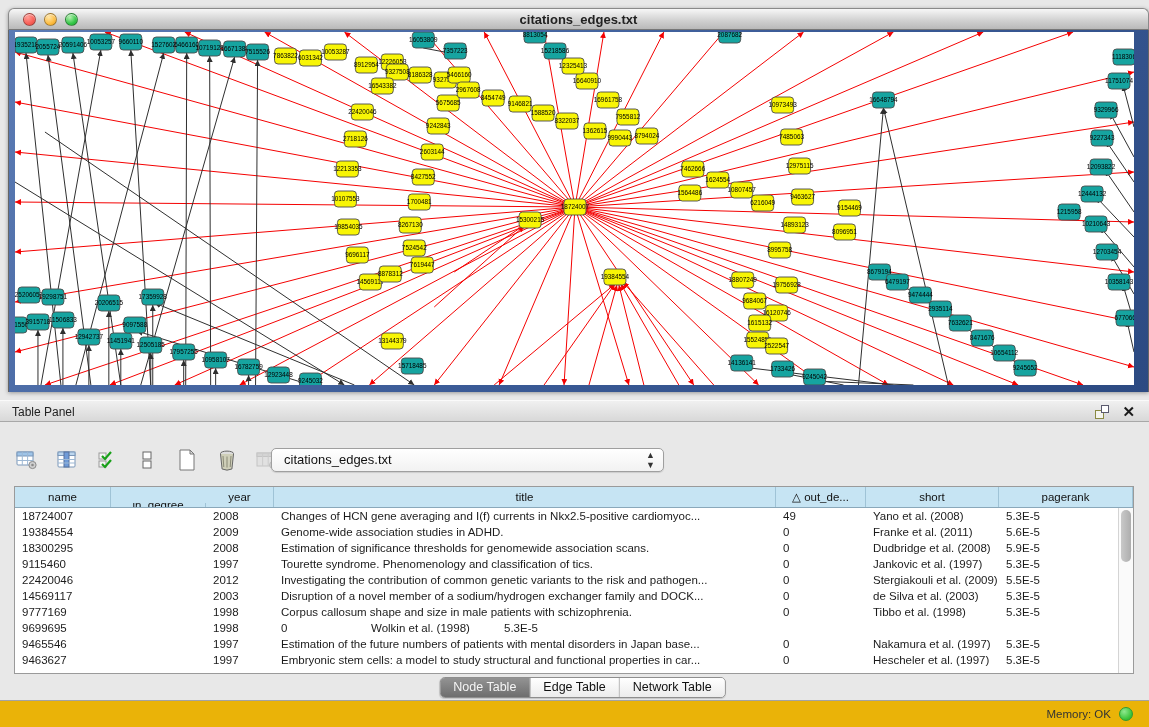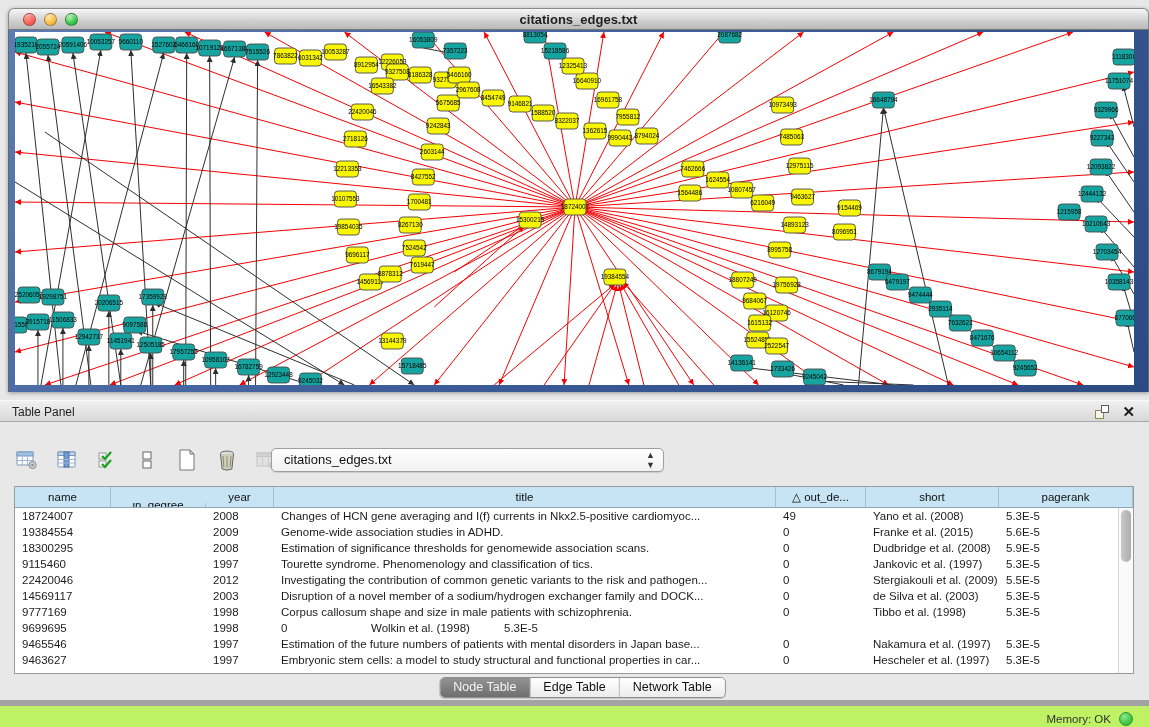--- a/index.html
+++ b/index.html
@@ -73,21 +73,21 @@
 
   .seg-tabs { position:absolute; left:50%; transform:translateX(-50%); top:277px;
     display:flex; border:1px solid #8e8e8e; border-radius:5px; overflow:hidden;
     box-shadow:0 1px 1px rgba(0,0,0,.15); font-size:12.5px;margin-left:8px; }
   .seg { padding:2px 13px 3px; background:linear-gradient(#ffffff,#ececec);
     color:#111; cursor:pointer; border-left:1px solid #bdbdbd; }
   .seg:first-child { border-left:none; }
   .seg.active { background:linear-gradient(#939393,#6e6e6e); color:#f5f5f5; }
 
   .status-bar { position:absolute; left:0; right:0; bottom:0; height:27px;
-    background:#bef264; border-top:6px solid #a3a3a3;margin-top:32px; }
+    background:#eab308; border-top:1px solid #a3a3a3;margin-top:32px; }
   .mem-label { position:absolute; right:38px; top:7px; font-size:11.5px; color:#333; }
   .mem-dot { position:absolute; right:16px; top:6px; width:14px; height:14px;
     border-radius:50%; border:1px solid #2f9a33;
     background:radial-gradient(circle at 35% 30%, #8fe88f, #3cc43c 65%, #2ca32c); }
 
   
   .mini { display:block; }
 </style>
 </head>
 <body>
@@ -544,21 +544,21 @@
           <div class="td c4">49</div>
           <div class="td c5">Yano et al. (2008)</div>
           <div class="td c6">5.3E-5</div>
         </div>
         <div class="tr">
           <div class="td c0">19384554</div>
           <div class="td c1">6</div>
           <div class="td c2">2009</div>
           <div class="td c3">Genome-wide association studies in ADHD.</div>
           <div class="td c4">0</div>
-          <div class="td c5">Franke et al. (2015)</div>
+          <div class="td c5">Franke et al. (2011)</div>
           <div class="td c6">5.6E-5</div>
         </div>
         <div class="tr">
           <div class="td c0">18300295</div>
           <div class="td c1">6</div>
           <div class="td c2">2008</div>
           <div class="td c3">Estimation of significance thresholds for genomewide association scans.</div>
           <div class="td c4">0</div>
           <div class="td c5">Dudbridge et al. (2008)</div>
           <div class="td c6">5.9E-5</div>

